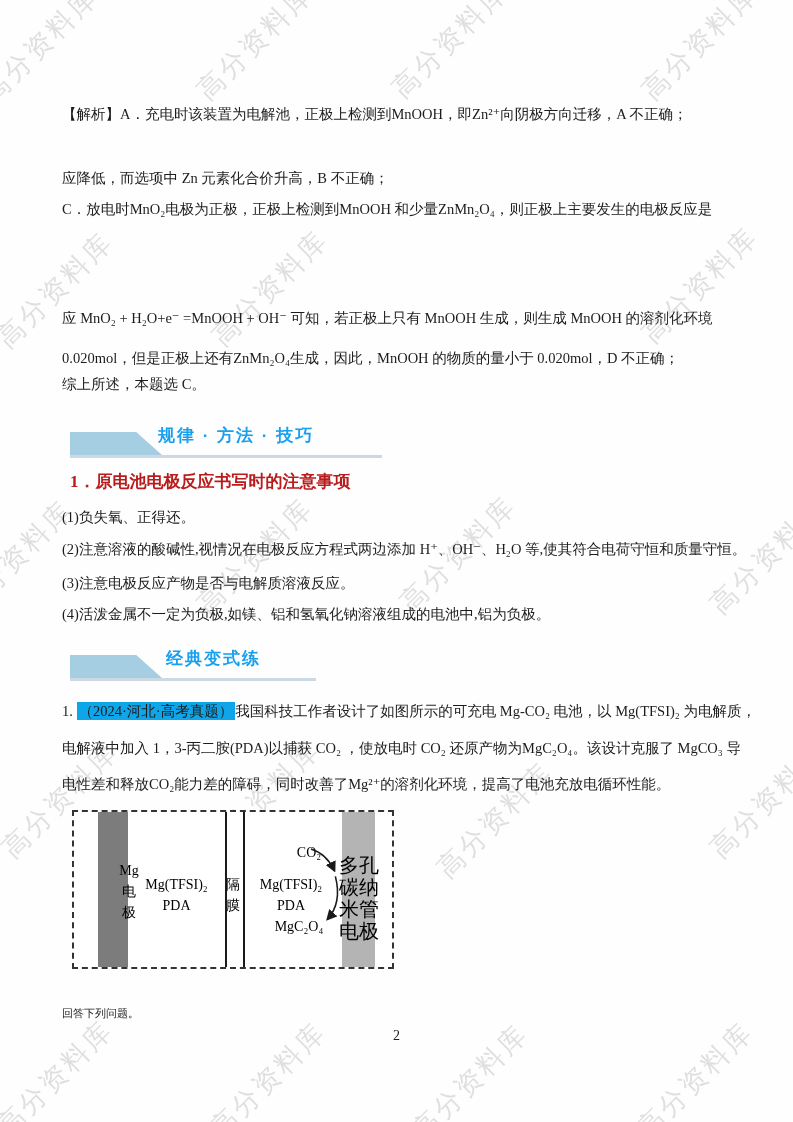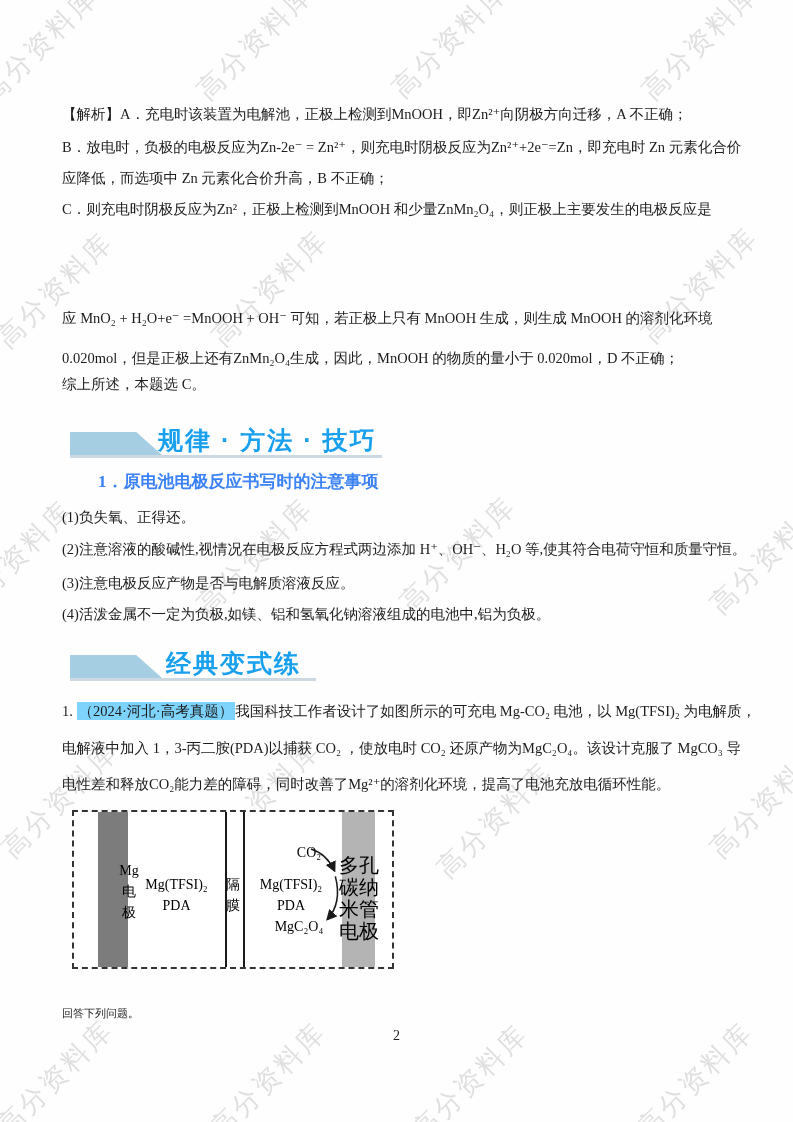--- a/index.html
+++ b/index.html
@@ -14,26 +14,26 @@
   
   .ln{position:absolute;left:0;white-space:nowrap;font-size:14.5px;line-height:20px;}
   .sol{position:absolute;left:62px;top:104px;width:700px;height:300px;}
   .points{position:absolute;left:62px;top:507px;width:700px;height:130px;}
   
   .band{position:absolute;left:70px;width:400px;height:34px;}
   .trap{position:absolute;left:0;top:2px;width:92px;height:23px;background:#a5cee3;
         clip-path:polygon(0 0,72% 0,100% 100%,0 100%);}
   .rule{position:absolute;left:0;top:25px;height:3px;background:#cdd9e2;}
   .ttl{position:absolute;top:-6px;font-family:"Liberation Sans",sans-serif;font-weight:bold;
-       font-size:25px;letter-spacing:2px;color:#18a0ef;white-space:nowrap;}
+       font-size:17px;letter-spacing:2px;color:#18a0ef;white-space:nowrap;}
   .subhead{position:absolute;left:70px;top:470px;font-weight:bold;font-size:17px;
-           color:#3b82f6;white-space:nowrap;margin-left:28px;}
+           color:#b91c1c;white-space:nowrap;}
   
   .question{position:absolute;left:62px;top:701px;width:700px;height:110px;}
-  .qtag{background:#7dd3fc;padding:1px 2px;}
+  .qtag{background:#0ea5e9;padding:1px 2px;}
   
   .diagram{position:absolute;left:72px;top:810px;width:322px;height:159px;
            border:2px dashed #333;box-sizing:border-box;background:#fff;}
   .bar{position:absolute;top:0;height:100%;}
   .bar-dark{left:24px;width:30px;background:#7c7c7c;}
   .bar-sep{left:151px;width:16px;background:#ffffff;border-left:2px solid #1a1a1a;border-right:2px solid #1a1a1a;}
   .bar-light{left:268px;width:33px;background:#b4b4b4;}
   .dlabel{position:absolute;text-align:center;font-size:14px;line-height:21px;color:#000;white-space:nowrap;}
   .arrow-svg{position:absolute;inset:0;width:100%;height:100%;overflow:visible;}
   .prompt{position:absolute;left:62px;top:1006px;font-size:11px;}
@@ -63,23 +63,22 @@
       <span class="wm" style="left: 55px; top: 1078px;">高分资料库</span>
       <span class="wm" style="left: 268px; top: 1080px;">高分资料库</span>
       <span class="wm" style="left: 470px; top: 1082px;">高分资料库</span>
       <span class="wm" style="left: 695px; top: 1080px;">高分资料库</span>
     </div>
 
   <div class="content">
 
     <div class="sol">
       <div class="ln" style="top:0px">【解析】A．充电时该装置为电解池，正极上检测到MnOOH，即Zn²⁺向阴极方向迁移，A 不正确；</div>
-      <div class="ln" style="top:33px">B．放电时，负极的电极反应为Zn-2e⁻ = Zn²⁺，则充电时阴极反应为Zn²⁺+2e⁻=Zn，即充电时 Zn 元素化合价</div>
       <div class="ln" style="top:64px">应降低，而选项中 Zn 元素化合价升高，B 不正确；</div>
-      <div class="ln" style="top:95px">C．则充电时阴极反应为Zn²，正极上检测到MnOOH 和少量ZnMn₂O₄，则正极上主要发生的电极反应是</div>
+      <div class="ln" style="top:95px">C．放电时MnO₂电极为正极，正极上检测到MnOOH 和少量ZnMn₂O₄，则正极上主要发生的电极反应是</div>
       <div class="ln" style="top:204px">应 MnO₂ + H₂O+e⁻ =MnOOH + OH⁻ 可知，若正极上只有 MnOOH 生成，则生成 MnOOH 的溶剂化环境</div>
       <div class="ln" style="top:244px">0.020mol，但是正极上还有ZnMn₂O₄生成，因此，MnOOH 的物质的量小于 0.020mol，D 不正确；</div>
       <div class="ln" style="top:270px">综上所述，本题选 C。</div>
     </div>
 
     <div class="band" style="top:430px">
       <div class="trap"></div>
       <div class="rule" style="width:312px"></div>
       <div class="ttl" style="left:88px">规律 · 方法 · 技巧</div>
     </div>

